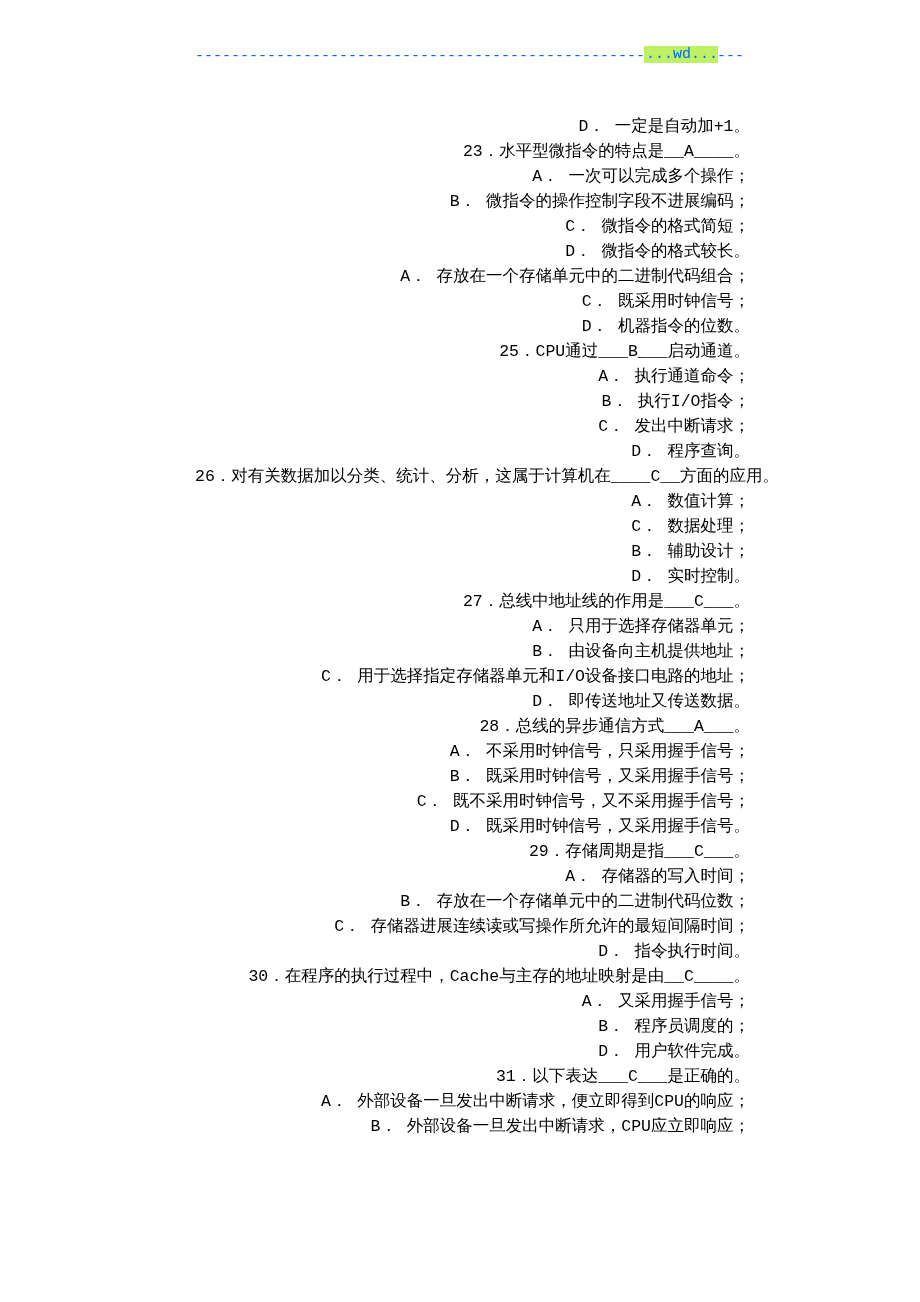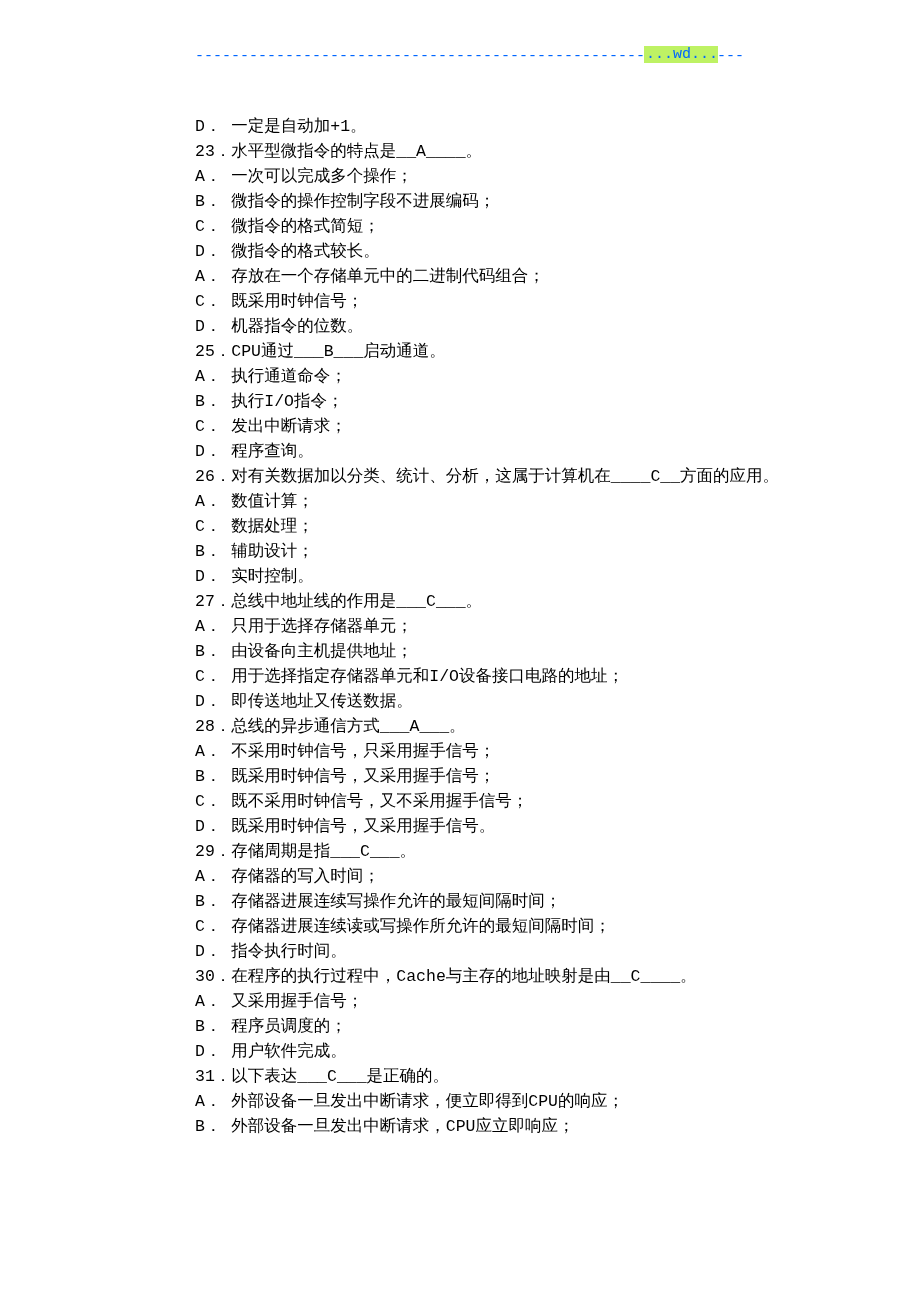--- a/index.html
+++ b/index.html
@@ -41,20 +41,21 @@
     color: #0066ff;
     font-family: "Courier New", monospace;
     font-size: 15px;
     background: #bef264;
     padding-left: 2px;
   }
   .content {
     margin-top: 48px;
     margin-left: 195px;
     margin-right: 170px;
+    text-align: right;
   }
   .line {
     font-size: 16.5px;
     line-height: 25px;
     color: #000000;
     white-space: nowrap;
     font-family: "SimSun", "宋体", "Courier New", monospace;
   }
 </style>
 </head>
@@ -90,21 +91,21 @@
       <div class="line">B． 由设备向主机提供地址；</div>
       <div class="line">C． 用于选择指定存储器单元和I/O设备接口电路的地址；</div>
       <div class="line">D． 即传送地址又传送数据。</div>
       <div class="line">28．总线的异步通信方式___A___。</div>
       <div class="line">A． 不采用时钟信号，只采用握手信号；</div>
       <div class="line">B． 既采用时钟信号，又采用握手信号；</div>
       <div class="line">C． 既不采用时钟信号，又不采用握手信号；</div>
       <div class="line">D． 既采用时钟信号，又采用握手信号。</div>
       <div class="line">29．存储周期是指___C___。</div>
       <div class="line">A． 存储器的写入时间；</div>
-      <div class="line">B． 存储器进展连续写操作允许的最短间隔时间；</div>
+      <div class="line">B． 存放在一个存储单元中的二进制代码位数；</div>
       <div class="line">C． 存储器进展连续读或写操作所允许的最短间隔时间；</div>
       <div class="line">D． 指令执行时间。</div>
       <div class="line">30．在程序的执行过程中，Cache与主存的地址映射是由__C____。</div>
       <div class="line">A． 又采用握手信号；</div>
       <div class="line">B． 程序员调度的；</div>
       <div class="line">D． 用户软件完成。</div>
       <div class="line">31．以下表达___C___是正确的。</div>
       <div class="line">A． 外部设备一旦发出中断请求，便立即得到CPU的响应；</div>
       <div class="line">B． 外部设备一旦发出中断请求，CPU应立即响应；</div>
     </div>

